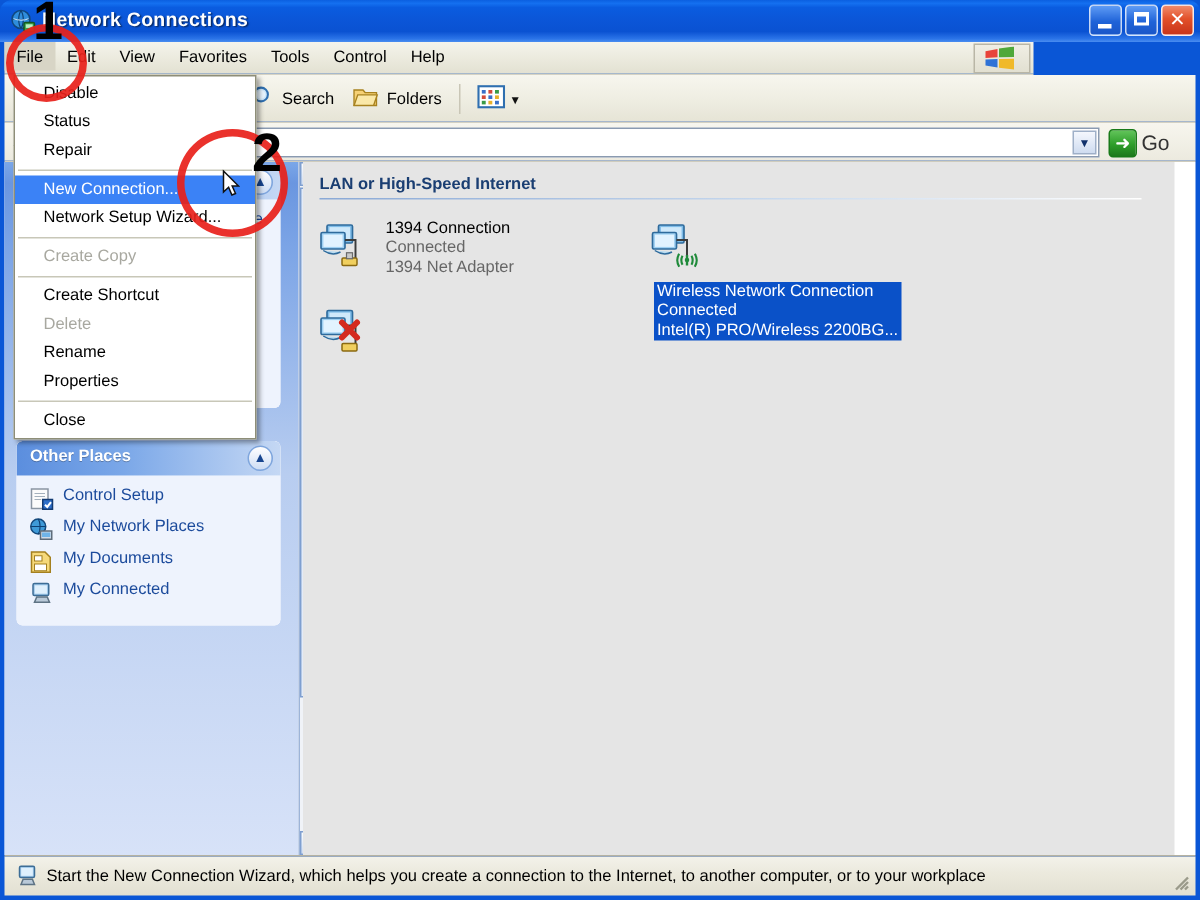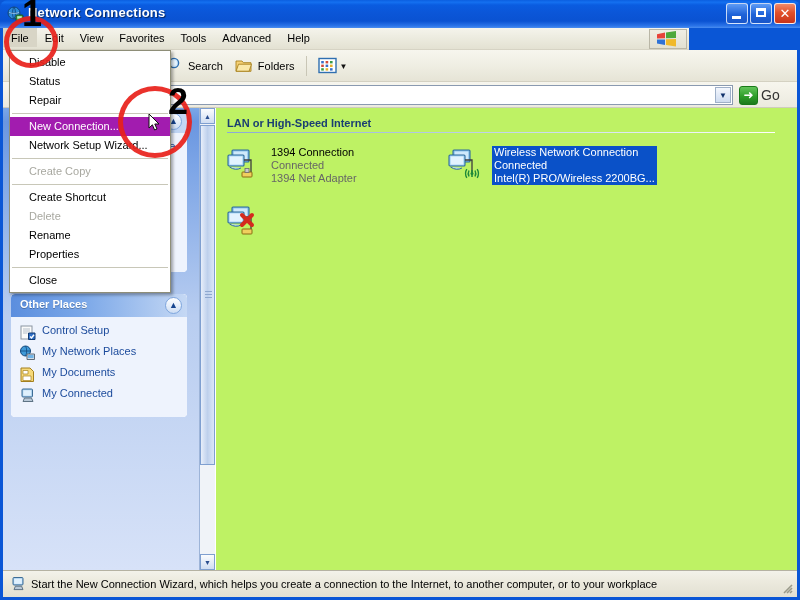--- a/index.html
+++ b/index.html
@@ -176,22 +176,22 @@
   .ps-thumb{
     position:absolute;left:0;top:17px;width:15px;height:340px;
     background:linear-gradient(to right,#e7eefa,#bed0ec 50%,#dbe6f8);
     border:1px solid #7f9fd0;box-sizing:border-box;
   }
   .ps-grip{position:absolute;left:4px;top:50%;margin-top:-4px;width:7px;height:8px;}
   .ps-grip i{display:block;height:1px;background:#8fa8cf;margin-bottom:2px;}
 
   
   .content{
-    position:absolute;left:213px;top:0;width:581px;height:462px;
-    background:#bef264;
+    position:absolute;left:199px;top:0;width:581px;height:462px;
+    background:#e5e5e5;
   }
   .grp-head{
     position:absolute;left:11px;top:9px;width:548px;
   }
   .grp-title{font-size:11px;font-weight:bold;color:#1a3e72;}
   .grp-rule{
     margin-top:3px;height:1px;
     background:linear-gradient(to right,#8aa9d6,#cdddf0 60%,#ffffff 100%);
   }
   .conn{
@@ -224,21 +224,21 @@
     box-shadow:2px 2px 3px rgba(0,0,0,0.35);
     padding:2px 0 2px 0;
     z-index:40;
   }
   .dm-item{
     position:relative;height:19px;line-height:19px;
     padding-left:19px;font-size:11px;color:#000;white-space:nowrap;
     cursor:default;
   }
   .dm-item.disabled{color:#a8a8a0;}
-  .dm-item.hl{background:#a21caf;color:#ffffff;}
+  .dm-item.hl{background:#3b82f6;color:#ffffff;}
   .dm-sep{height:1px;margin:3px 2px 3px 2px;background:#c8c7b8;}
 
   
   .ann-circle{
     position:absolute;border:5px solid #e8211a;border-radius:50%;
     box-sizing:border-box;z-index:60;pointer-events:none;
     opacity:0.92;
   }
   .ann-num{
     position:absolute;z-index:61;color:#000;
@@ -281,21 +281,21 @@
       </div>
     </div>
   </div>
 
   <div class="menubar">
     <div class="menuitem open">File</div>
     <div class="menuitem">Edit</div>
     <div class="menuitem">View</div>
     <div class="menuitem">Favorites</div>
     <div class="menuitem">Tools</div>
-    <div class="menuitem">Advanced</div>
+    <div class="menuitem">Control</div>
     <div class="menuitem">Help</div>
     <div class="flagbox">
       <svg width="26" height="16" viewBox="0 0 26 16" style="margin:1px 0 0 5px;">
         <path d="M2 3.2 L10 1.6 L10 7.2 L2 7.6 Z" fill="#e8443a"></path>
         <path d="M11 1.4 L21 0 L21 7 L11 7.2 Z" fill="#4fa83a"></path>
         <path d="M2 8.6 L10 8.4 L10 14 L2 12.6 Z" fill="#2f72d6"></path>
         <path d="M11 8.3 L21 8.1 L21 15.4 L11 14.1 Z" fill="#f0b92a"></path>
       </svg>
     </div>
   </div>
@@ -539,21 +539,21 @@
             <rect x="1" y="9" width="16" height="11" rx="1" fill="#9fd0f2" stroke="#2f6b9c" stroke-width="1.1"></rect>
             <rect x="2.6" y="10.4" width="12.8" height="8.2" fill="#e2f3ff"></rect>
             <path d="M2.5 21 q6 4 11.5 1" fill="#b9dcf2" stroke="#2f6b9c" stroke-width="1"></path>
             <path d="M17 14 L24 14 L24 27 L20 27" fill="none" stroke="#3c3c3c" stroke-width="1.3"></path>
             <rect x="15" y="26" width="10" height="5" rx="0.8" fill="#f0cf5e" stroke="#8a6a12" stroke-width="1"></rect>
             <path d="M15 12 L25 22 M25 12 L15 22" stroke="#d42a1e" stroke-width="4" stroke-linecap="round"></path>
           </svg>
         </span>
       </div>
 
-      <div class="conn selected" style="left:232px;top:38px;">
+      <div class="conn selected" style="left:232px;top:38px;flex-direction:column;">
         <span class="icon">
           <svg width="42" height="38" viewBox="0 0 42 38">
             <rect x="5" y="4" width="17" height="12" rx="1" fill="#7fbce8" stroke="#2f6b9c" stroke-width="1.1"></rect>
             <rect x="6.6" y="5.4" width="13.8" height="9.2" fill="#cfe9fb"></rect>
             <rect x="1" y="9" width="16" height="11" rx="1" fill="#9fd0f2" stroke="#2f6b9c" stroke-width="1.1"></rect>
             <rect x="2.6" y="10.4" width="12.8" height="8.2" fill="#e2f3ff"></rect>
             <path d="M2.5 21 q6 4 11.5 1" fill="#b9dcf2" stroke="#2f6b9c" stroke-width="1"></path>
             <path d="M17 14 L24 14 L24 28" fill="none" stroke="#3c3c3c" stroke-width="1.3"></path>
             <path d="M24 24 L24 31" stroke="#1f8a3a" stroke-width="1.6"></path>
             <path d="M21 24.5 q-1.6 3 0 6 M27 24.5 q1.6 3 0 6" fill="none" stroke="#1f8a3a" stroke-width="1.4"></path>

